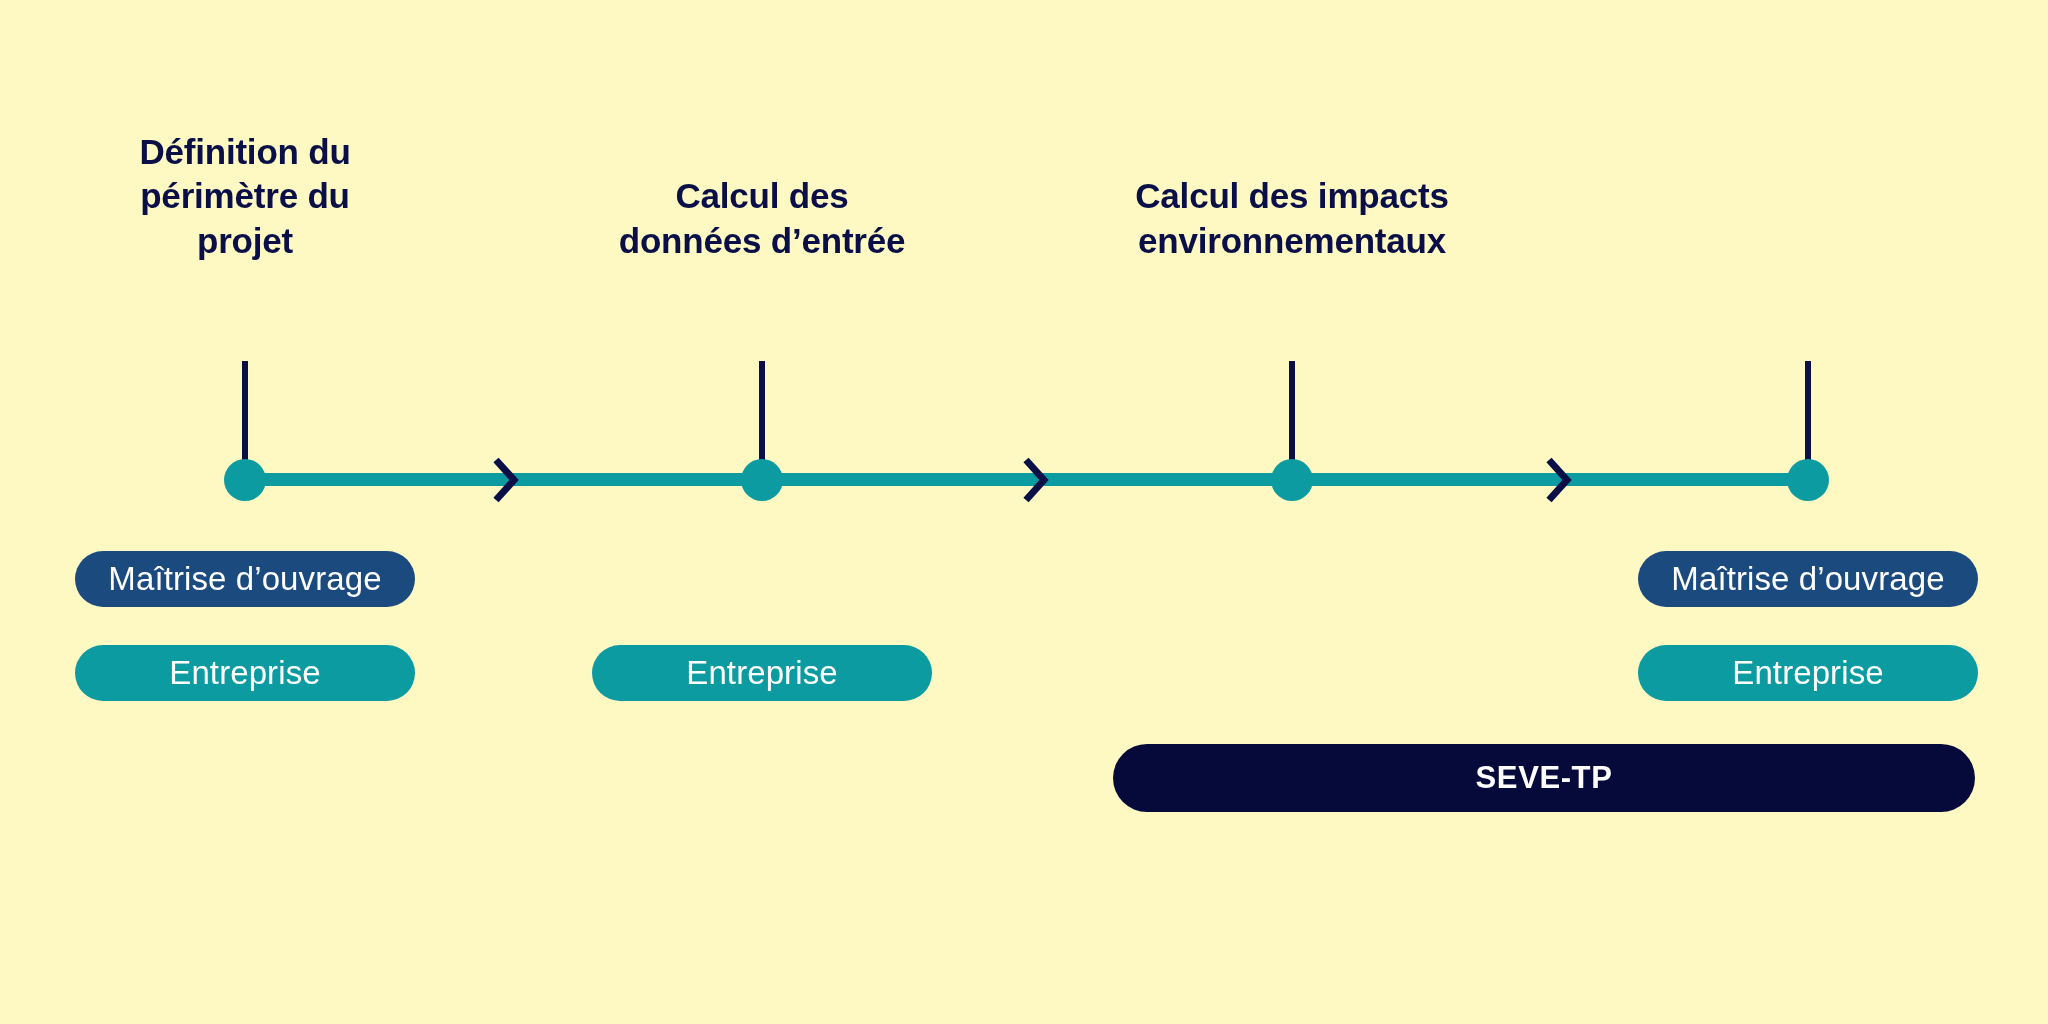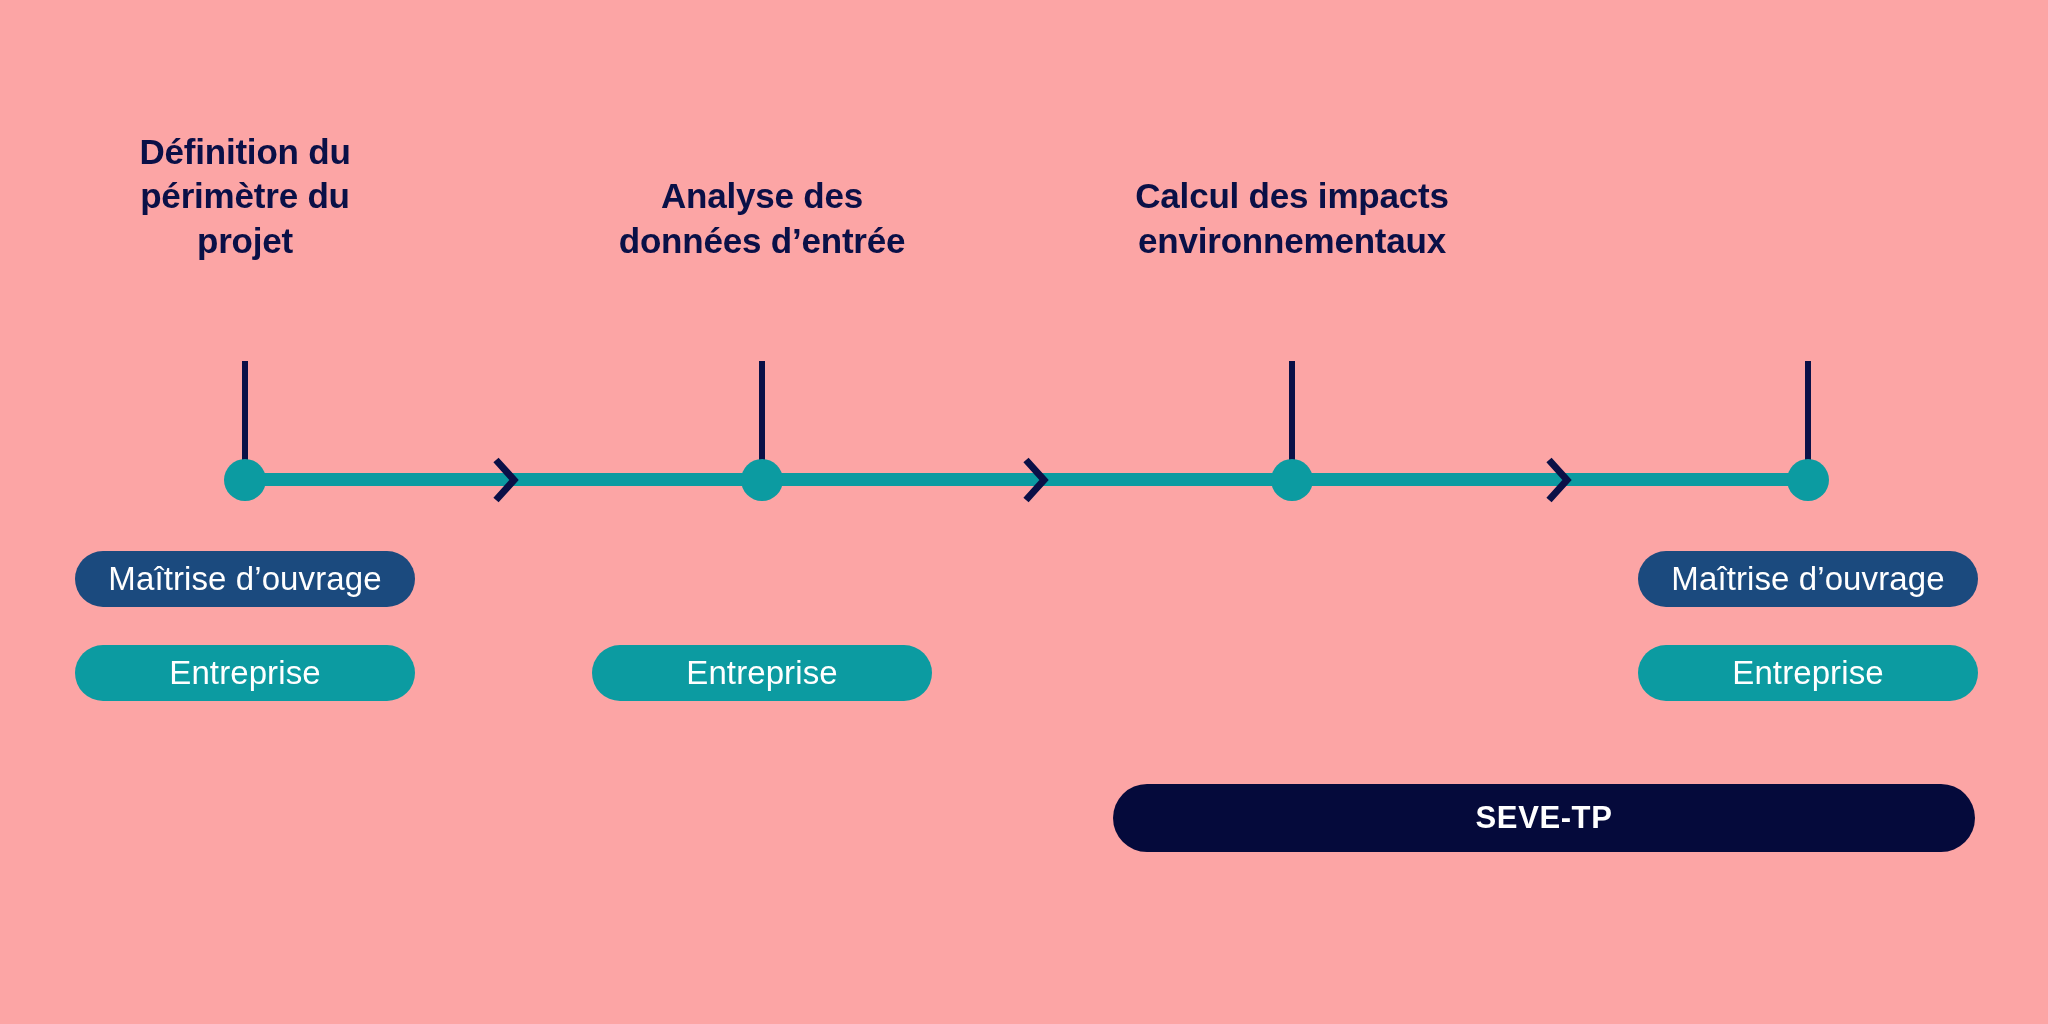--- a/index.html
+++ b/index.html
@@ -12,21 +12,21 @@
     height: 1024px;
     background: #e6f4f2;
     font-family: "Liberation Sans", sans-serif;
     overflow: hidden;
   }
 
   #diagram {
     position: relative;
     width: 2048px;
     height: 1024px;
-    background: #fca5a5;
+    background: #fef9c3;
   }
 
   
   .step-title {
     position: absolute;
     text-align: center;
     color: #0a1047;
     font-weight: bold;
     font-size: 35px;
     line-height: 1.28;
@@ -92,33 +92,32 @@
     height: 68px;
     border-radius: 34px;
     background: #050a3b;
     display: flex;
     align-items: center;
     justify-content: center;
     color: #ffffff;
     font-size: 31px;
     font-weight: bold;
     letter-spacing: 0.6px;
-    margin-top: 40px;
   }
 </style>
 </head>
 <body>
 
 <div id="diagram">
 
   <div class="step-title" style="left:245px; bottom:760px; width:360px;">Définition du
 périmètre du
 projet</div>
 
-  <div class="step-title" style="left:762px; bottom:760px; width:420px;">Analyse des
+  <div class="step-title" style="left:762px; bottom:760px; width:420px;">Calcul des
 données d’entrée</div>
 
   <div class="step-title" style="left:1292px; bottom:760px; width:440px;">Calcul des impacts
 environnementaux</div>
 
 
   <div class="stem" style="left:245px; top:361px; height:106px;"></div>
   <div class="stem" style="left:762px; top:361px; height:106px;"></div>
   <div class="stem" style="left:1292px; top:361px; height:106px;"></div>
   <div class="stem" style="left:1808px; top:361px; height:106px;"></div>

